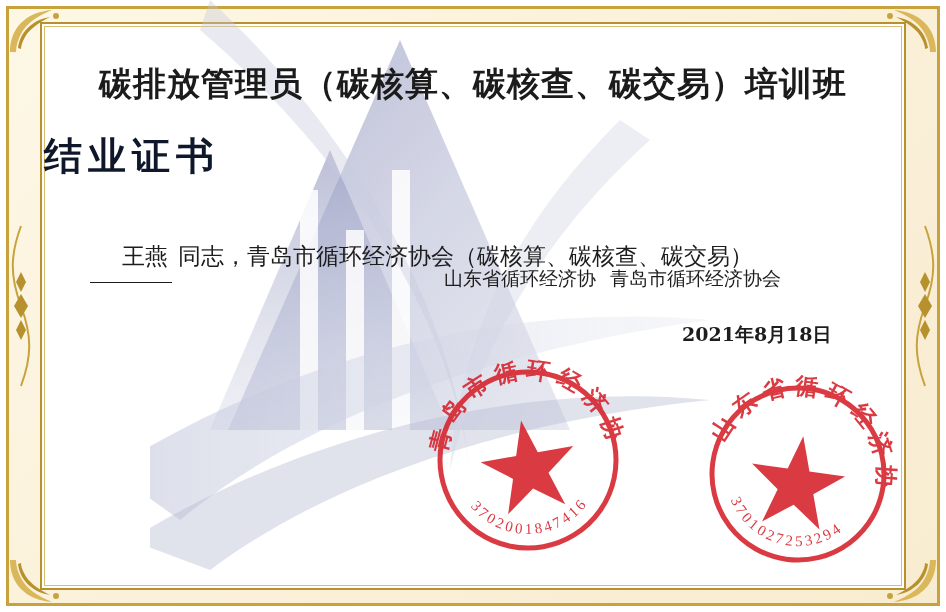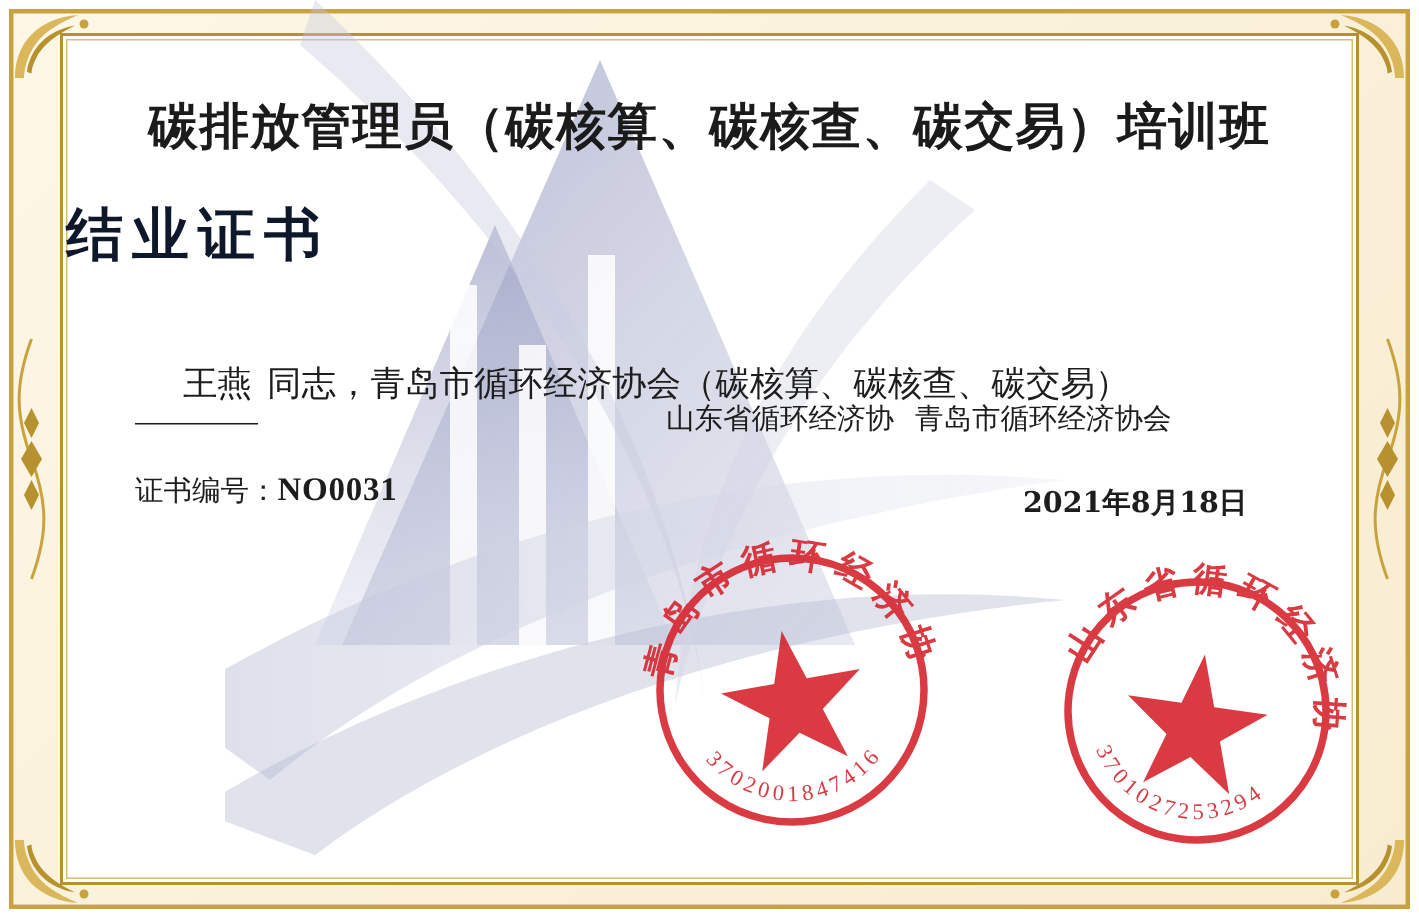--- a/index.html
+++ b/index.html
@@ -285,23 +285,20 @@
 
     <div class="title">碳排放管理员（碳核算、碳核查、碳交易）培训班</div>
     <div class="subtitle">结业证书</div>
 
     <div class="body-block">
       <div class="line1">
         <span class="name">王燕</span><span>同志，青岛市循环经济协会（碳核算、碳核查、碳交易）</span>
       </div>
     </div>
 
-    <div class="serial">
-      <span>证书编号：</span><span class="serial-no">NO0031</span>
-    </div>
 
     <div class="issuers">
       <div class="issuer-row">
         <span>山东省循环经济协</span>
         <span>青岛市循环经济协会</span>
       </div>
       <div class="issue-date">2021年8月18日</div>
     </div>
 
   </div>

